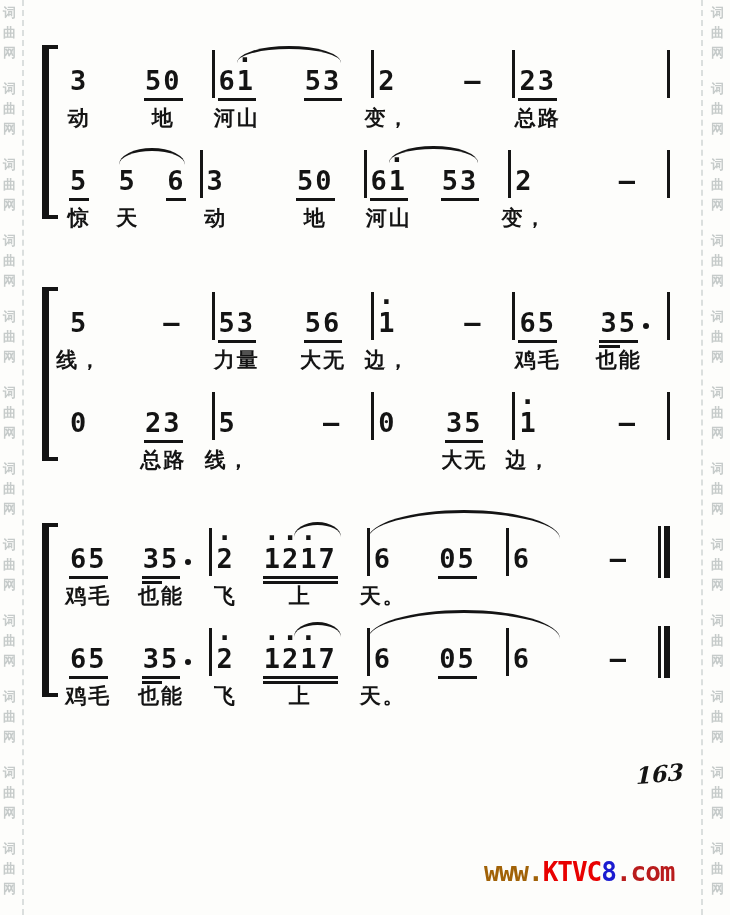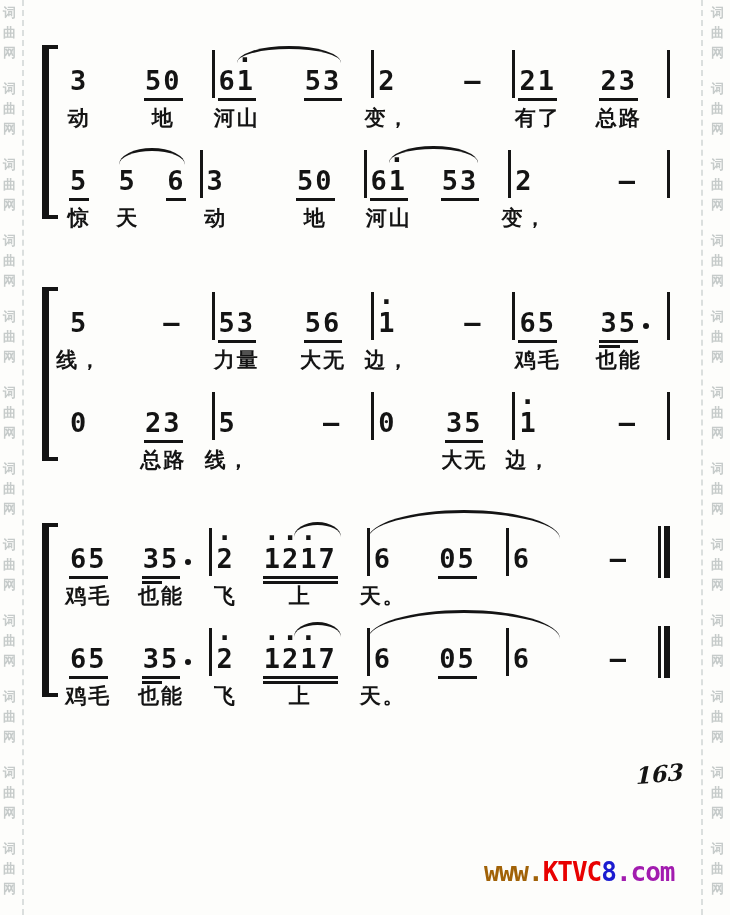--- a/index.html
+++ b/index.html
@@ -261,28 +261,20 @@
                 </div>
                 <div class="lyric">
                   <span></span>
                 </div>
               </div>
             </div>
             <div class="bar"></div>
             <div class="measure m4">
               <div class="cell">
                 <div class="note-area">
-                  <div class="digits">21<div class="ul u-1"></div></div>
-                </div>
-                <div class="lyric">
-                  <span>有了</span>
-                </div>
-              </div>
-              <div class="cell">
-                <div class="note-area">
                   <div class="digits">23<div class="ul u-1"></div></div>
                 </div>
                 <div class="lyric">
                   <span>总路</span>
                 </div>
               </div>
             </div>
             <div class="bar"></div>
             <div class="slur" style="left: 170.836px; width: 104.477px; top: 0px; height: 14px;"></div>
           </div>
@@ -717,14 +709,14 @@
               <div class="fb-thin"></div>
               <div class="fb-thick"></div>
             </div>
             <div class="slur" style="left: 302.208px; width: 192.064px; top: -14px; height: 26px;"></div>
           </div>
         </div>
       </div>
     </div>
 
   <div class="page-number">163</div>
-  <div class="footer-url" id="footer-url"><span style="color: #a16207;">www.</span><span style="color: rgb(232, 0, 0);">KTVC</span><span style="color: rgb(27, 27, 208);">8</span><span style="color: #a21caf;">.com</span></div>
+  <div class="footer-url" id="footer-url"><span style="color: #a16207;">www.</span><span style="color: rgb(232, 0, 0);">KTVC</span><span style="color: rgb(27, 27, 208);">8</span><span style="color: #b91c1c;">.com</span></div>
 </div>
 
 </body></html>

